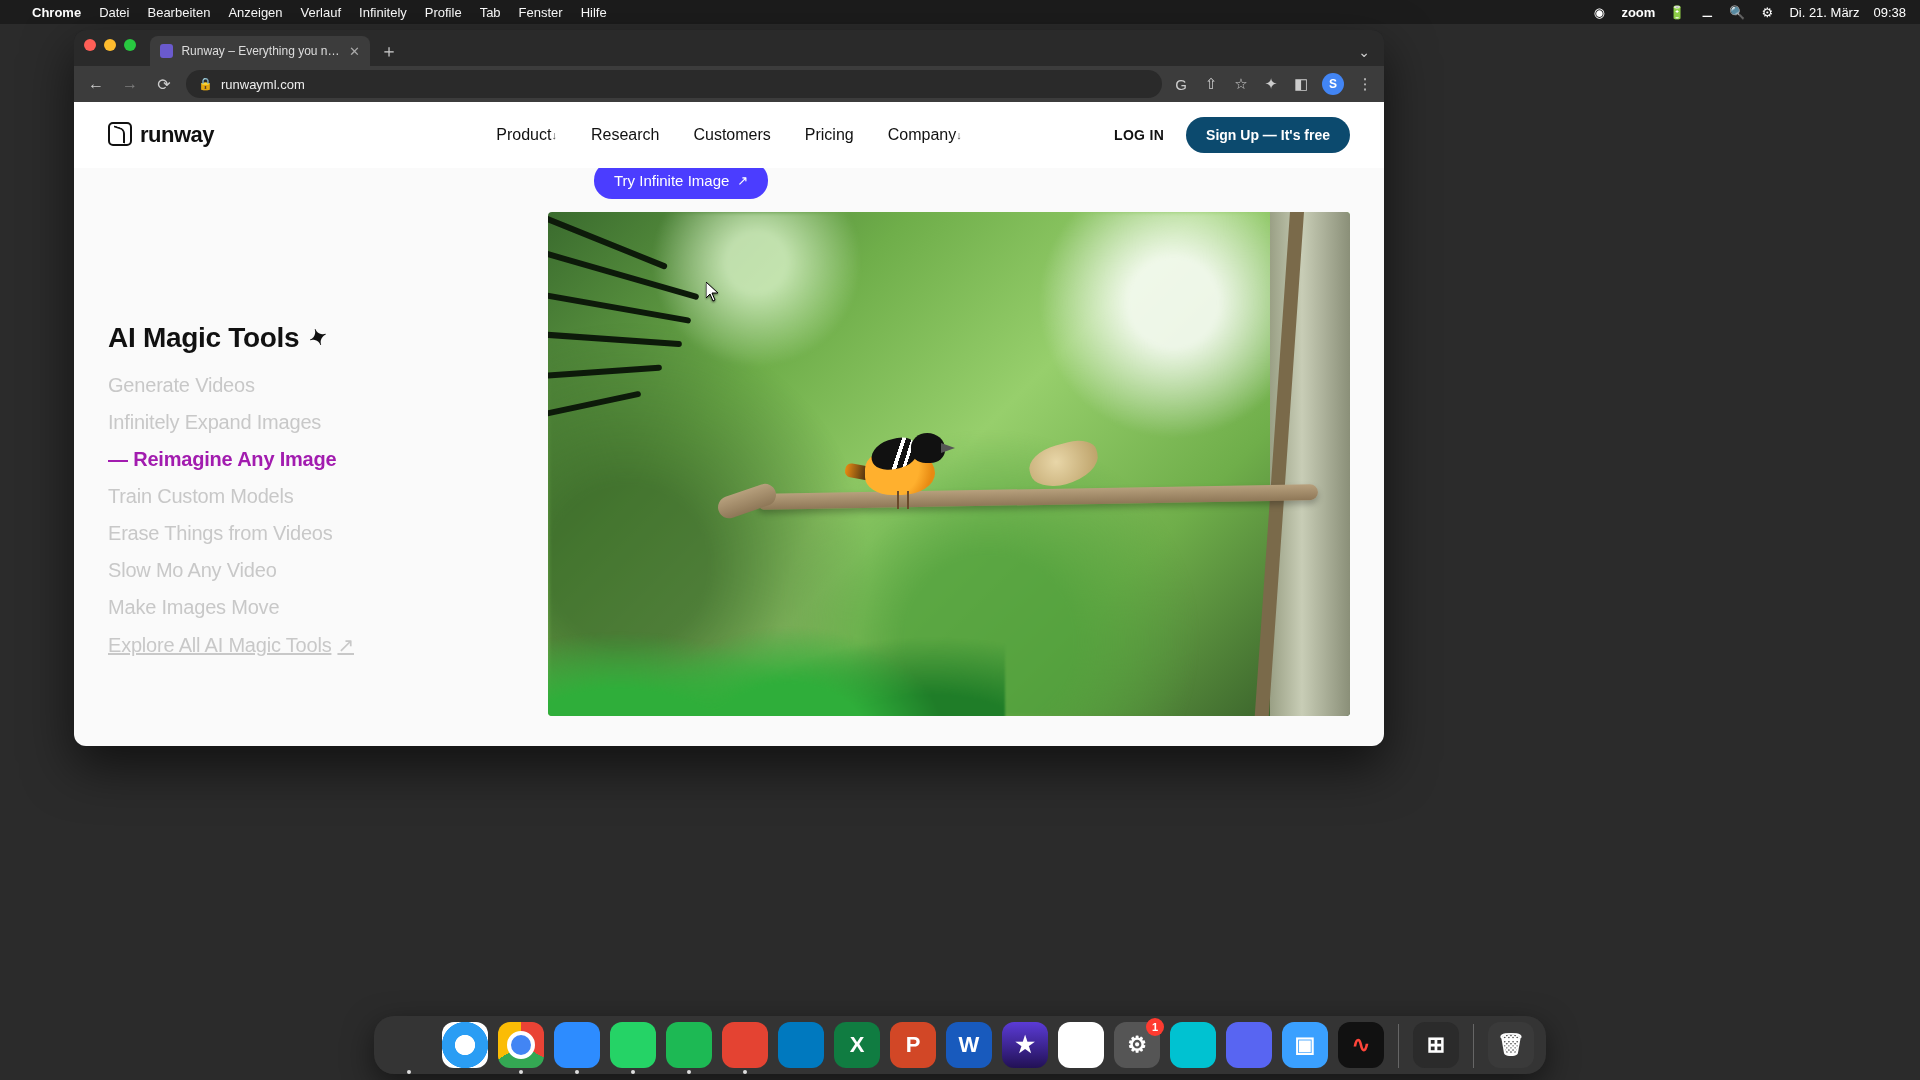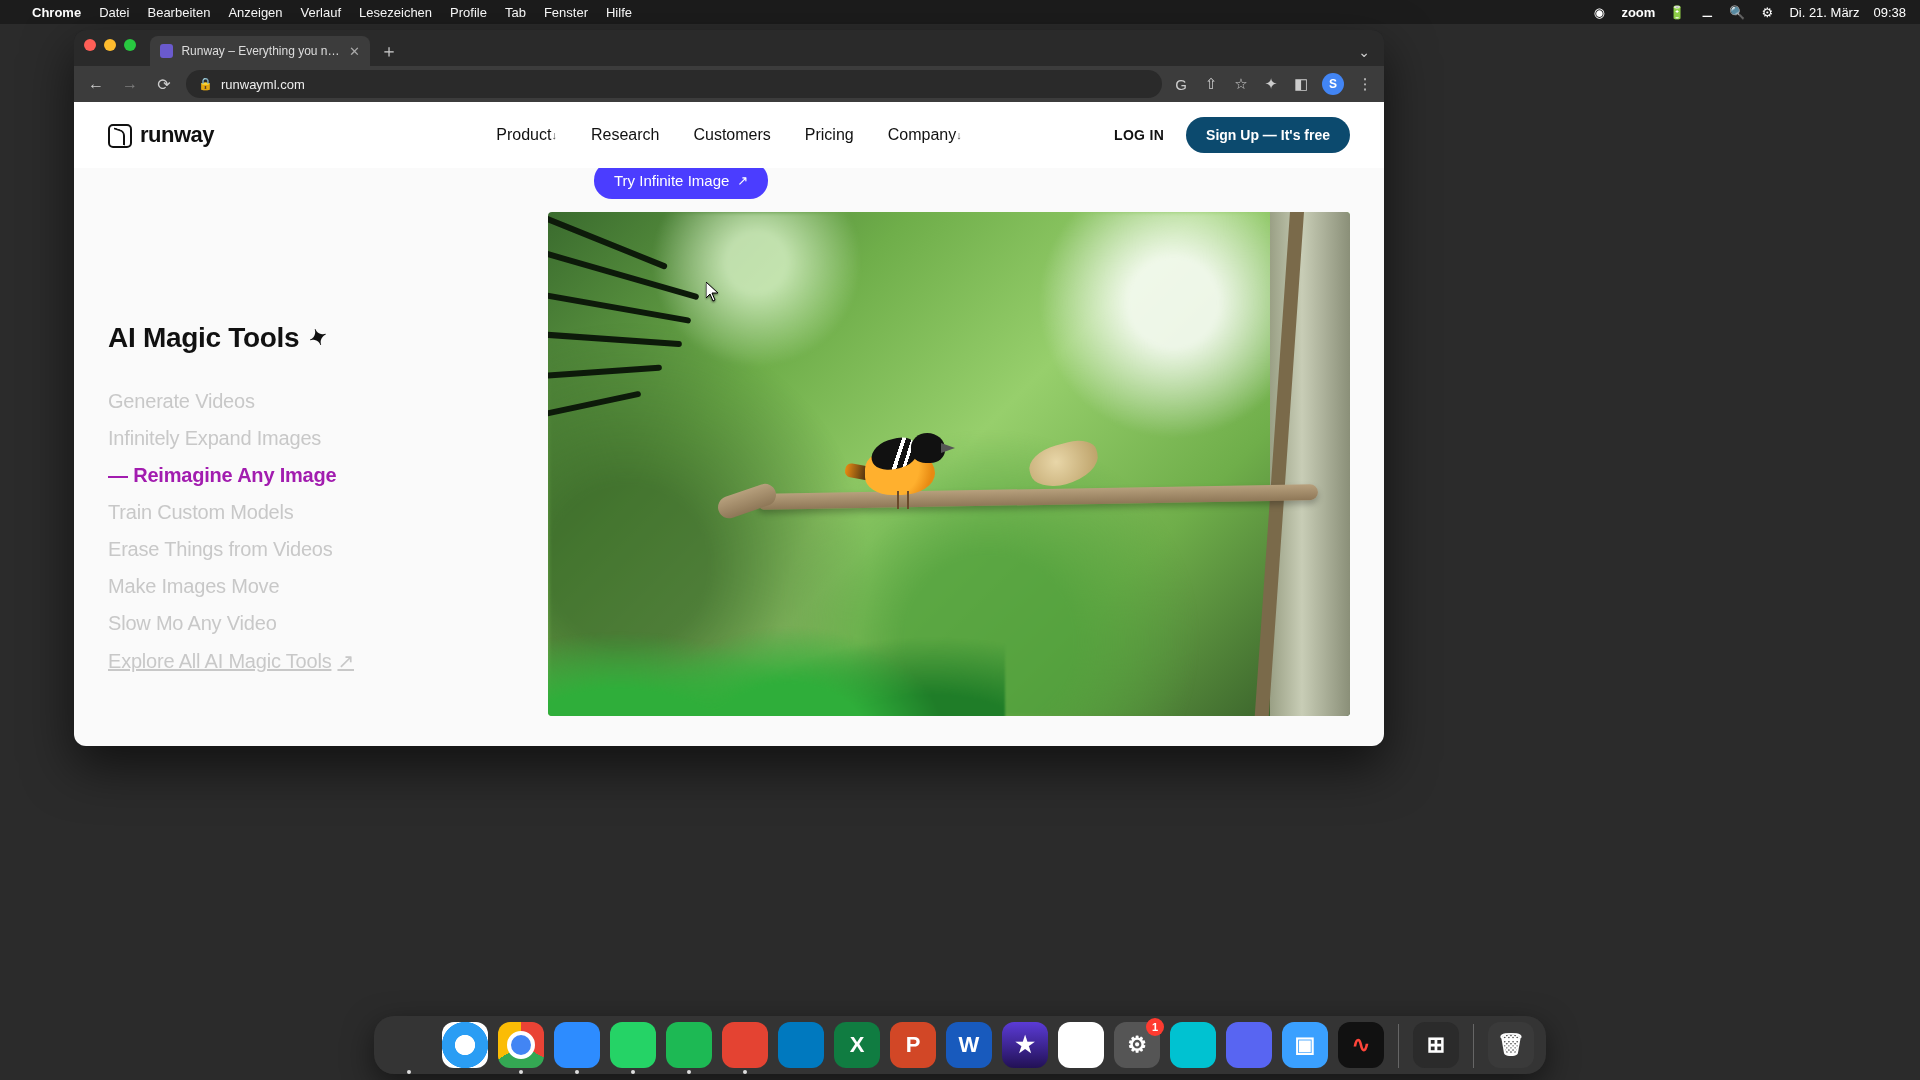--- a/index.html
+++ b/index.html
@@ -38,39 +38,39 @@
   .addr .lock { font-size:12px; color:#bbb; }
   .toolbar-right { display:flex; align-items:center; gap:12px; }
   .toolbar-right .circ { width:22px; height:22px; border-radius:50%; background:#4285f4; color:#fff; display:flex; align-items:center; justify-content:center; font-size:12px; font-weight:600; }
   .toolbar-right .ico { width:18px; text-align:center; font-size:15px; }
 
   
   .viewport { position:absolute; top:72px; left:0; right:0; bottom:0; background:#fafafa; overflow:hidden; }
 
   
   .sitehead { position:absolute; top:0; left:0; right:0; height:66px; background:#fff; display:flex; align-items:center; padding:0 34px; border-bottom:1px solid rgba(0,0,0,0); z-index:5; }
-  .logo { display:flex; align-items:flex-end; gap:8px; font-weight:700; font-size:22px; letter-spacing:-.5px; color:#111; }
+  .logo { display:flex; align-items:flex-start; gap:8px; font-weight:700; font-size:22px; letter-spacing:-.5px; color:#111; }
   .logo-mark { width:24px; height:24px; border:2.5px solid #111; border-radius:5px; position:relative; }
   .logo-mark::after { content:""; position:absolute; left:4px; top:3px; width:9px; height:13px; border:2.5px solid #111; border-left:0; border-bottom:0; border-radius:0 5px 0 0; transform:skewY(18deg); }
   .mainnav { position:absolute; left:50%; transform:translateX(-50%); display:flex; gap:34px; font-size:16px; color:#111; }
   .mainnav .item { display:flex; align-items:center; gap:0; cursor:pointer; }
   .mainnav .caret { font-size:11px; color:#555; }
   .headright { margin-left:auto; display:flex; align-items:center; gap:22px; }
   .login { font-size:14px; font-weight:600; letter-spacing:.3px; color:#111; }
   .signup { background:#0c4a6e; color:#fff; padding:10px 20px; border-radius:22px; font-size:14px; font-weight:700; }
 
   
   .ctapill { position:absolute; top:60px; left:520px; background:#4b3dff; color:#fff; padding:10px 20px; border-radius:18px; font-size:15px; font-weight:500; display:flex; align-items:center; gap:8px; z-index:3; }
   .ctapill .arrow { font-size:13px; }
 
   
   .content { position:absolute; top:110px; left:0; right:0; bottom:0; display:flex; padding:0 34px 30px 34px; gap:30px; }
 
   .leftcol { width:410px; padding-top:110px; }
-  .section-title { font-size:28px; font-weight:700; color:#111; display:flex; align-items:center; gap:10px; margin-bottom:36px; letter-spacing:-.3px; }
+  .section-title { font-size:28px; font-weight:700; color:#111; display:flex; align-items:center; gap:10px; margin-bottom:20px; letter-spacing:-.3px; }
   .wand { font-size:22px; transform:rotate(-20deg); display:inline-block; }
 
   .toollist { display:flex; flex-direction:column; gap:14px; }
   .toolitem { font-size:20px; color:#c8c8c8; font-weight:500; letter-spacing:-.2px; cursor:pointer; }
   .toolitem.active { color:#a21caf; font-weight:600; }
   .toolitem.active::before { content:"— "; }
   .toolitem.explore { text-decoration:underline; display:flex; align-items:center; gap:6px; }
 
   .rightcol { flex:1; display:flex; }
   .hero { flex:1; border-radius:4px; overflow:hidden; position:relative; background:linear-gradient(135deg,#3a6b2e 0%,#6fae4a 28%,#97cf6c 50%,#6fae4a 72%,#2e5224 100%); }
@@ -135,21 +135,21 @@
 </head>
 <body>
 
 <div class="menubar">
   <span class="apple"></span>
   <span class="bold">Chrome</span>
   <span>Datei</span>
   <span>Bearbeiten</span>
   <span>Anzeigen</span>
   <span>Verlauf</span>
-  <span>Lesezeichen</span>
+  <span>Infinitely</span>
   <span>Profile</span>
   <span>Tab</span>
   <span>Fenster</span>
   <span>Hilfe</span>
   <div class="spacer"></div>
   <div class="menubar-right">
     <span class="icon">◉</span>
     <span class="bold">zoom</span>
     <span class="icon">🔋</span>
     <span class="icon">⚊</span>
@@ -234,22 +234,22 @@
         <div class="section-title">
           <span>AI Magic Tools</span>
           <span class="wand">✦</span>
         </div>
         <div class="toollist">
           <div class="toolitem">Generate Videos</div>
           <div class="toolitem">Infinitely Expand Images</div>
           <div class="toolitem active">Reimagine Any Image</div>
           <div class="toolitem">Train Custom Models</div>
           <div class="toolitem">Erase Things from Videos</div>
+          <div class="toolitem">Slow Mo Any Video</div>
           <div class="toolitem">Make Images Move</div>
-          <div class="toolitem">Slow Mo Any Video</div>
           <div class="toolitem explore">
             <span>Explore All AI Magic Tools</span>
               <span>↗</span>
           </div>
         </div>
       </div>
 
       <div class="rightcol">
         <div class="hero">
           <div class="trunk"></div>

